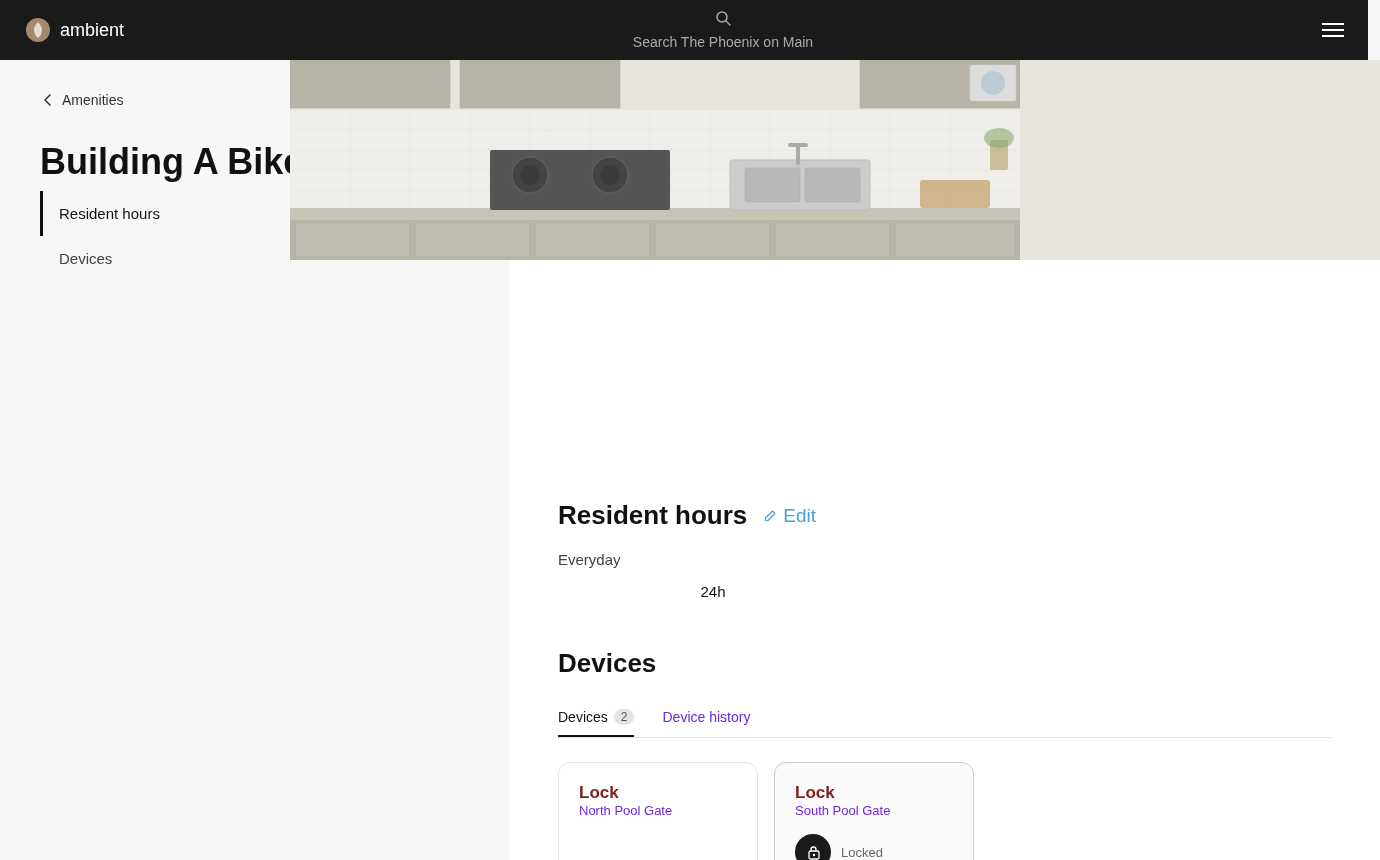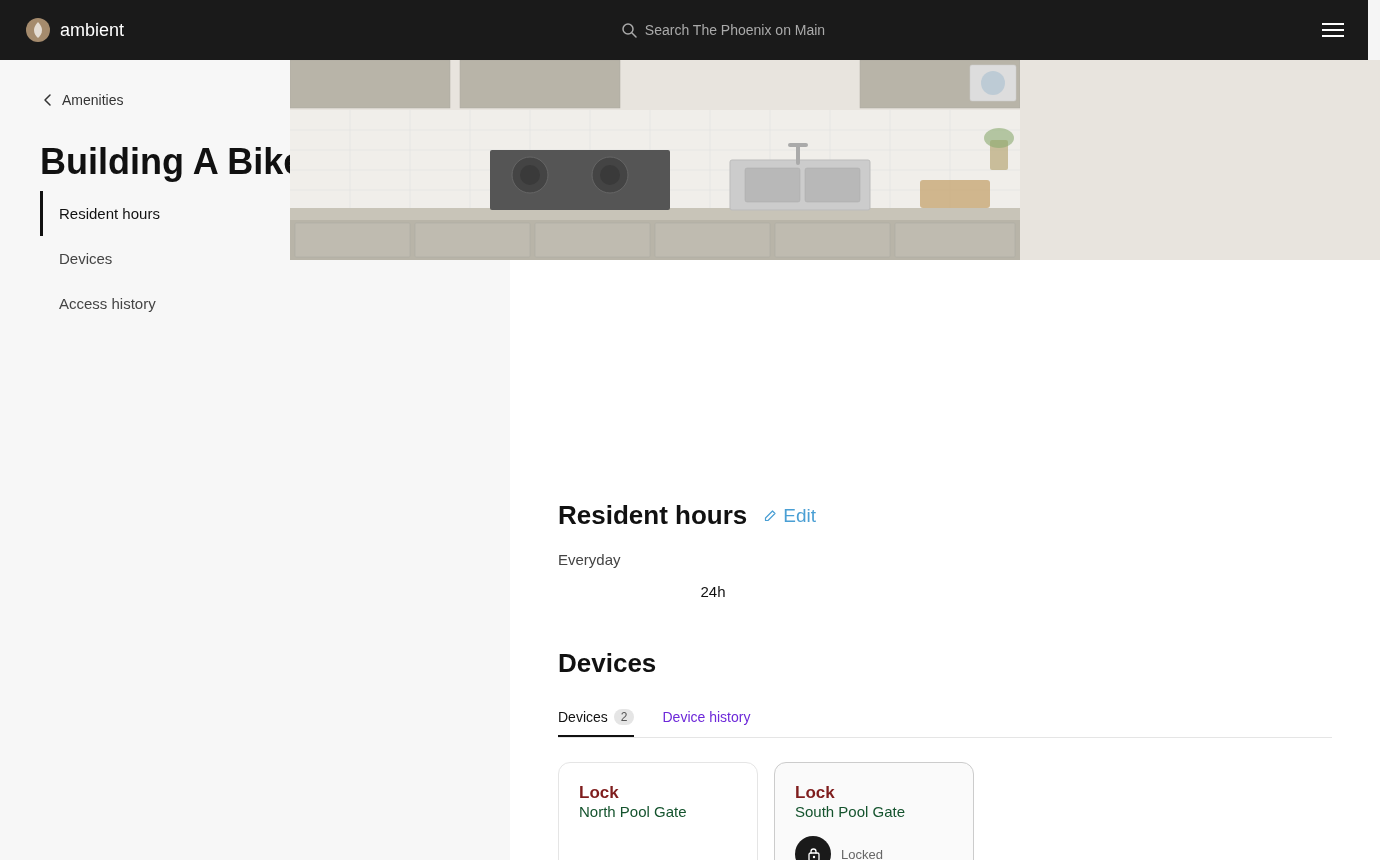--- a/index.html
+++ b/index.html
@@ -31,20 +31,21 @@
     }
     .navbar-search {
       display: flex;
       align-items: center;
       gap: 8px;
       color: #aaa;
       font-size: 14px;
       background: transparent;
       border: none;
       cursor: pointer;
+      flex-direction: column;
     }
     .navbar-menu {
       color: #fff;
       cursor: pointer;
       display: flex;
       flex-direction: column;
       gap: 4px;
     }
     .navbar-menu span {
       display: block;
@@ -238,22 +239,22 @@
     }
 
     .device-card-label {
       font-size: 17px;
       font-weight: 600;
       color: #7f1d1d;
       margin-bottom: 0;
     }
 
     .device-card-name {
-      font-size: 15px;
-      color: #14532d;
+      font-size: 13px;
+      color: #6d28d9;
       margin-bottom: 16px;
     }
 
     .device-status {
       display: flex;
       align-items: center;
       gap: 10px;
       font-size: 13px;
       color: #666;
     }
@@ -376,23 +377,20 @@
 
     <h1 class="page-title">Building A Bike Storage</h1>
 
     <nav class="sidebar-nav">
       <div class="sidebar-nav-item active">
         <span>Resident hours</span>
       </div>
       <div class="sidebar-nav-item">
         <span>Devices</span>
       </div>
-      <div class="sidebar-nav-item">
-        <span>Access history</span>
-      </div>
     </nav>
   </aside>
 
   <main class="main-content">
 
     <div style="height: 200px; background: #e8e4de;"></div>
 
     <div class="content-area">
 
       <section class="section">

